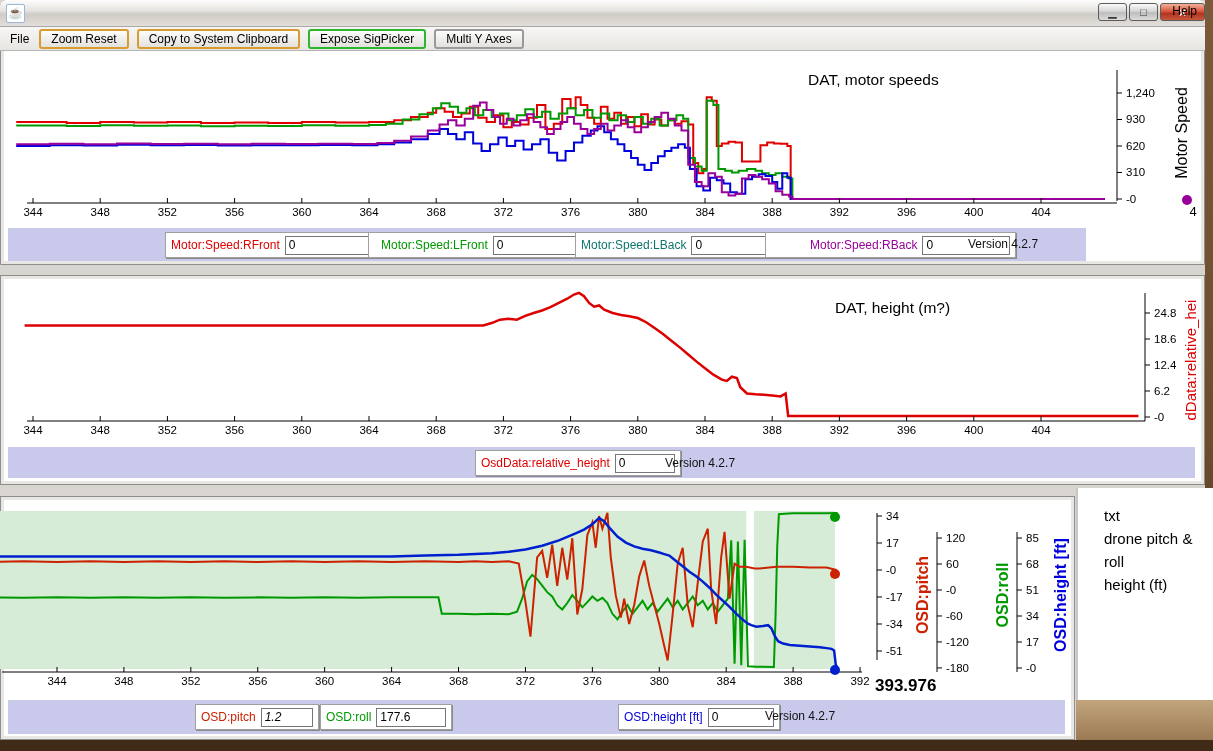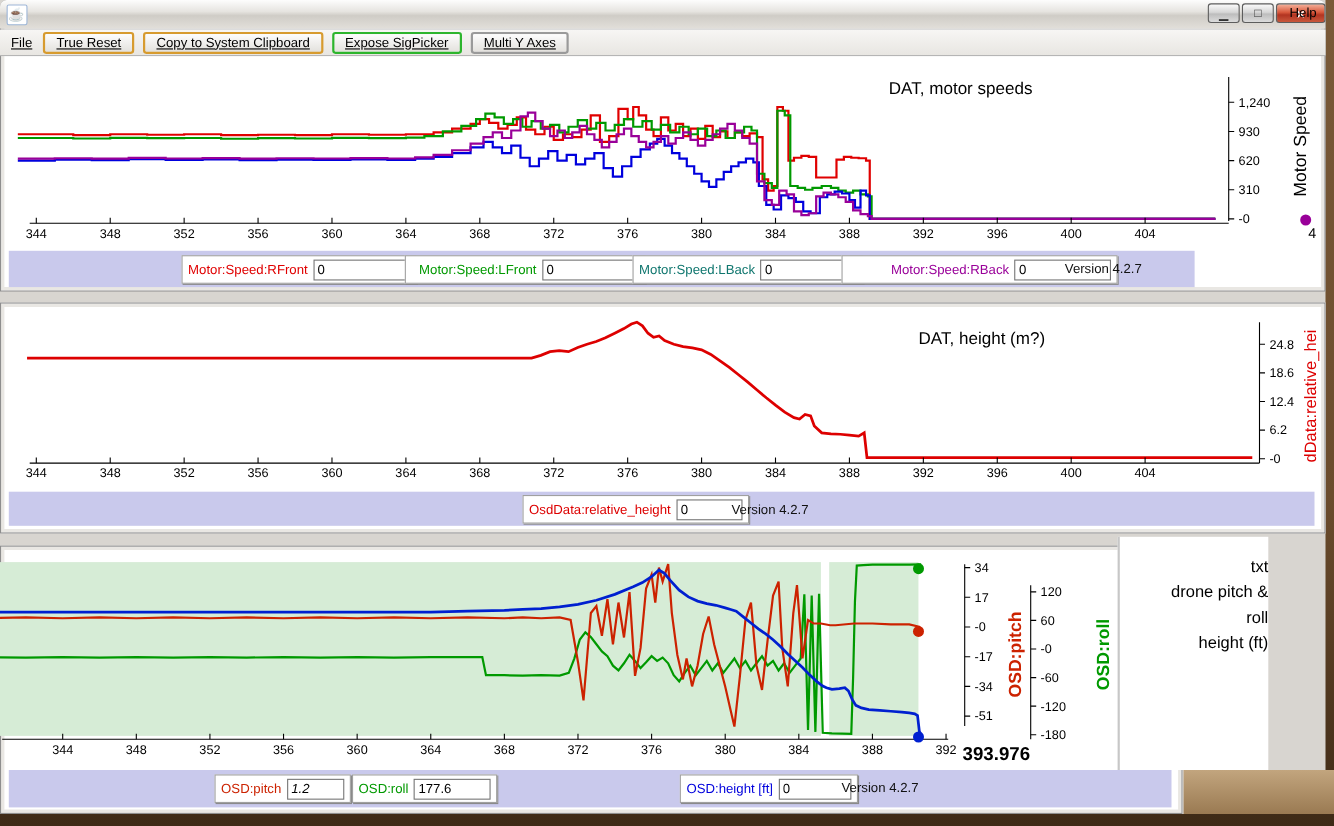--- a/index.html
+++ b/index.html
@@ -24,38 +24,38 @@
   .title-text{font-size:12px;color:#000;}
   .winbtns{position:absolute;right:8px;top:3px;display:flex;}
   .wbtn{width:29px;height:18px;box-sizing:border-box;border:1px solid #5d5d5d;border-radius:3px;margin-left:2px;
     background:linear-gradient(180deg,#fafafa,#d6d6d6 45%,#bdbdbd 55%,#dcdcdc);
     font-size:11px;display:flex;align-items:center;justify-content:center;color:#333;cursor:default;}
   .wbtn.close{width:45px;color:#fff;font-size:13px;font-weight:bold;
     background:linear-gradient(180deg,#f4b09a,#d8593c 45%,#b23421 60%,#c9583c);}
   .menubar{
     position:absolute;left:0;top:27px;width:1205px;height:24px;box-sizing:border-box;
     background:linear-gradient(180deg,#f7f6f4,#e8e6e2);border-bottom:1px solid #b5b5b5;
-    display:flex;align-items:center;font-size:12px;color:#000;text-decoration:underline;
+    display:flex;align-items:center;font-size:12px;color:#000;
   }
   .menu-file{padding:0 10px 0 10px;}
   .mbtn{height:20px;box-sizing:border-box;margin-right:8px;padding:0 10px;font-size:12px;
     background:linear-gradient(180deg,#fdfdfd,#e3e1dd);border:2px solid #9a9a9a;border-radius:3px;
     display:flex;align-items:center;cursor:default;}
   .menu-help{position:absolute;right:16px;top:4px;font-size:12px;}
   svg{position:absolute;}
   svg text{font-family:"Liberation Sans", sans-serif;}
   .sigrow{position:absolute;background:#c9c9ec;}
   .sigbox{position:absolute;top:4px;height:24px;background:#fff;border:1px solid #a0a0a0;
     box-shadow:1px 1px 0 #8a8a8a;display:flex;align-items:center;padding:0 5px;font-size:12px;gap:5px;}
   .sigval{height:17px;border:1px solid #767676;font-size:12px;padding:0 3px;
     font-family:"Liberation Sans", sans-serif;}
   .version{position:absolute;top:9px;font-size:12px;color:#111;}
-  .notepad{position:absolute;left:1016px;top:488px;width:137px;height:212px;background:#ffffff;
+  .notepad{position:absolute;left:1076px;top:488px;width:137px;height:212px;background:#ffffff;
     border-left:2px solid #c7c7c7;box-sizing:border-box;padding:16px 0 0 26px;
-    font-size:15px;line-height:23px;color:#000;text-align:right;}
+    font-size:15px;line-height:23px;color:#000;}
   .deskpatch{position:absolute;left:1076px;top:700px;width:137px;height:40px;
     background:linear-gradient(180deg,#c2a57e,#9a7a52);}
 </style>
 </head>
 <body>
 
 <div class="backplate"></div>
 
 <div class="window" id="win1"></div>
 
@@ -68,21 +68,21 @@
 </div>
 <div class="winbtns">
   <div class="wbtn">▁</div>
   <div class="wbtn">□</div>
   <div class="wbtn close">×</div>
 </div>
 
 <div class="menubar">
   <span class="menu-file">File</span>
   <div class="mbtn" style="border-color: rgb(215, 155, 47);">
-      <span>True Reset</span>
+      <span>Zoom Reset</span>
     </div>
   <div class="mbtn" style="border-color: rgb(215, 155, 47);">
       <span>Copy to System Clipboard</span>
     </div>
   <div class="mbtn" style="border-color: rgb(45, 181, 45);">
       <span>Expose SigPicker</span>
     </div>
   <div class="mbtn" style="border-color: rgb(154, 154, 154); justify-content: flex-end;">
       <span>Multi Y Axes</span>
     </div>

